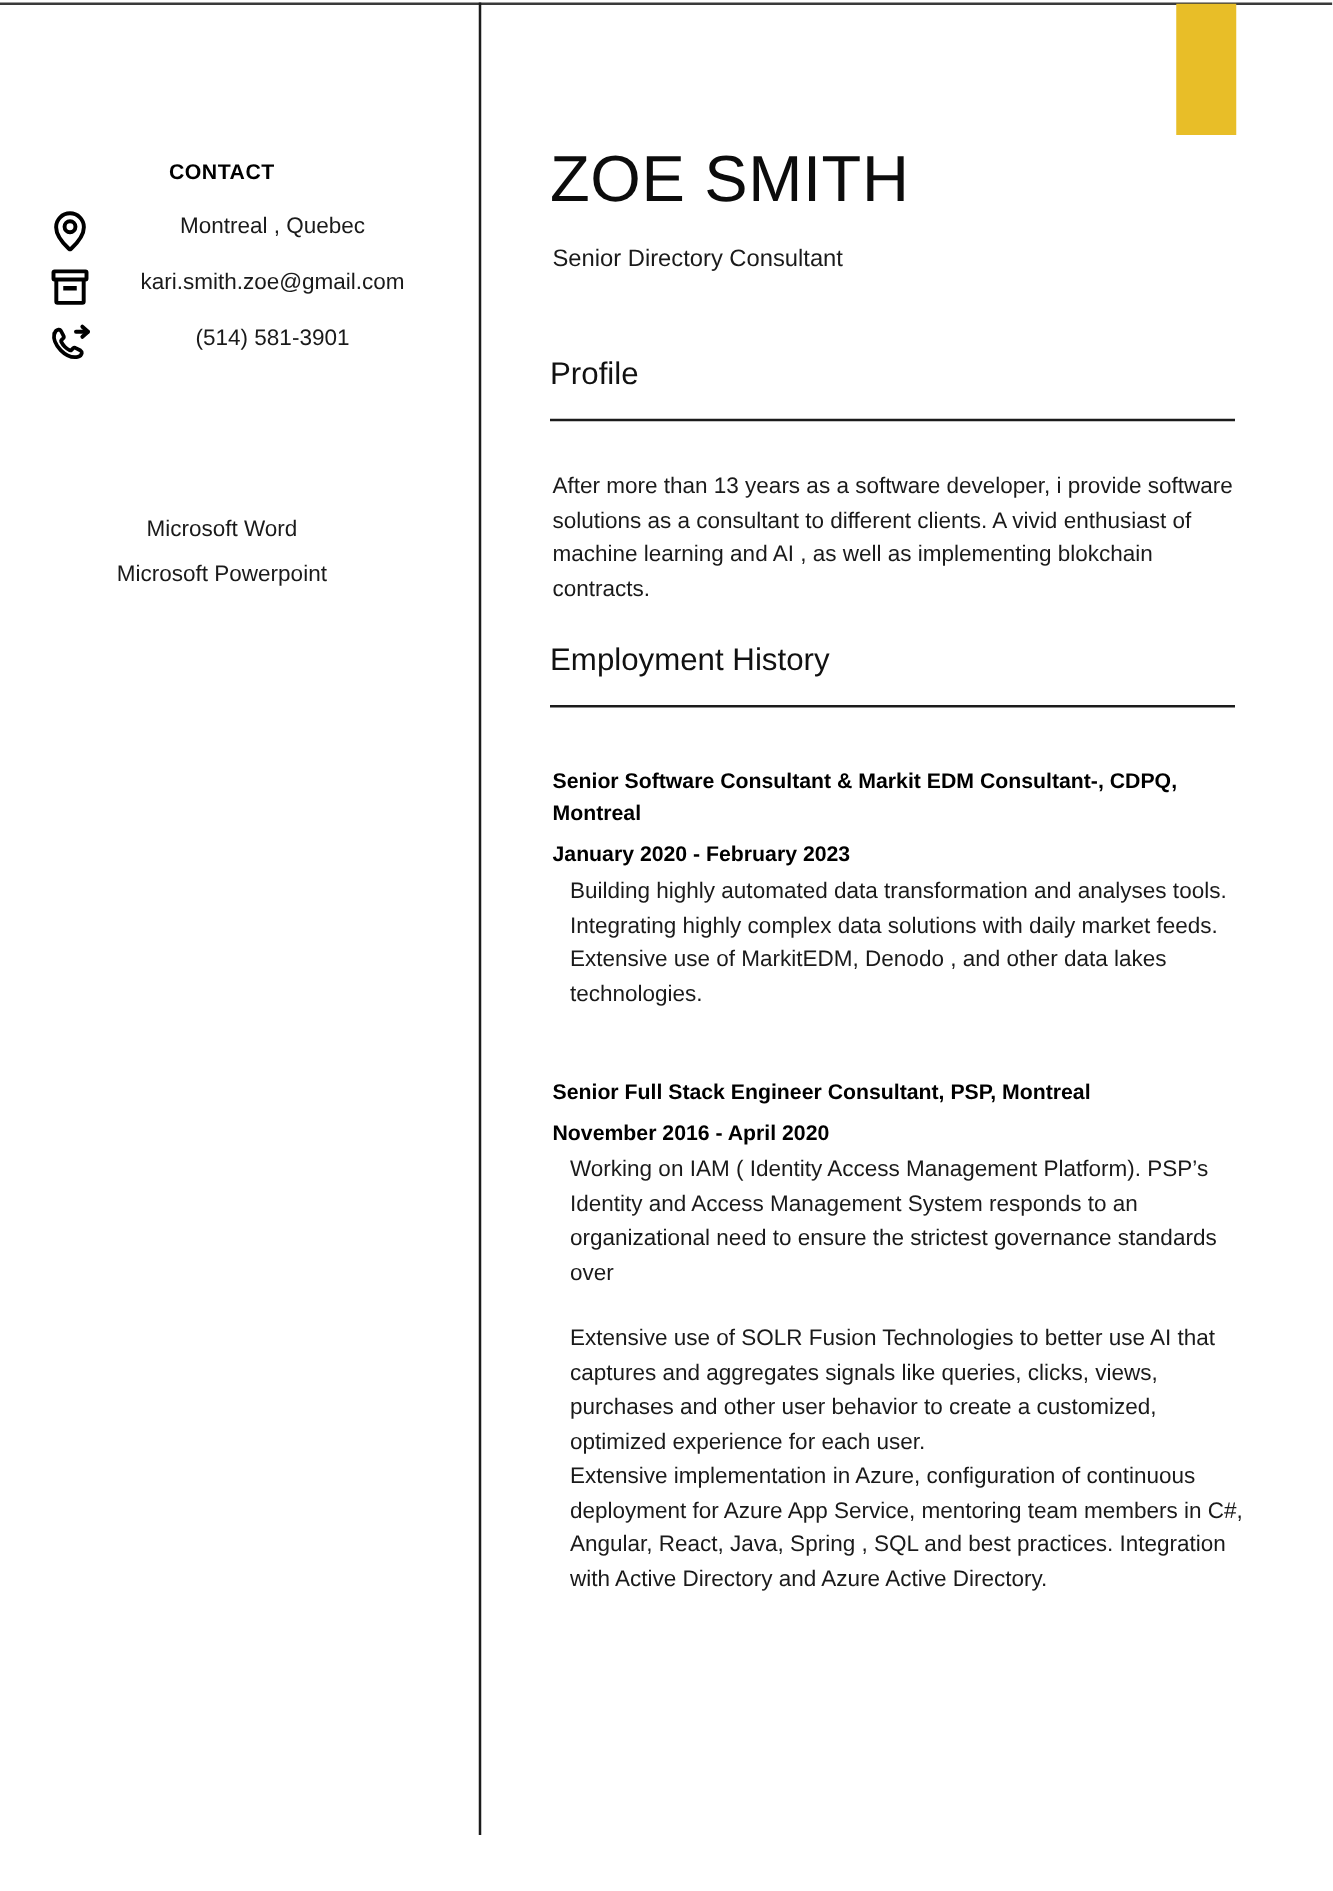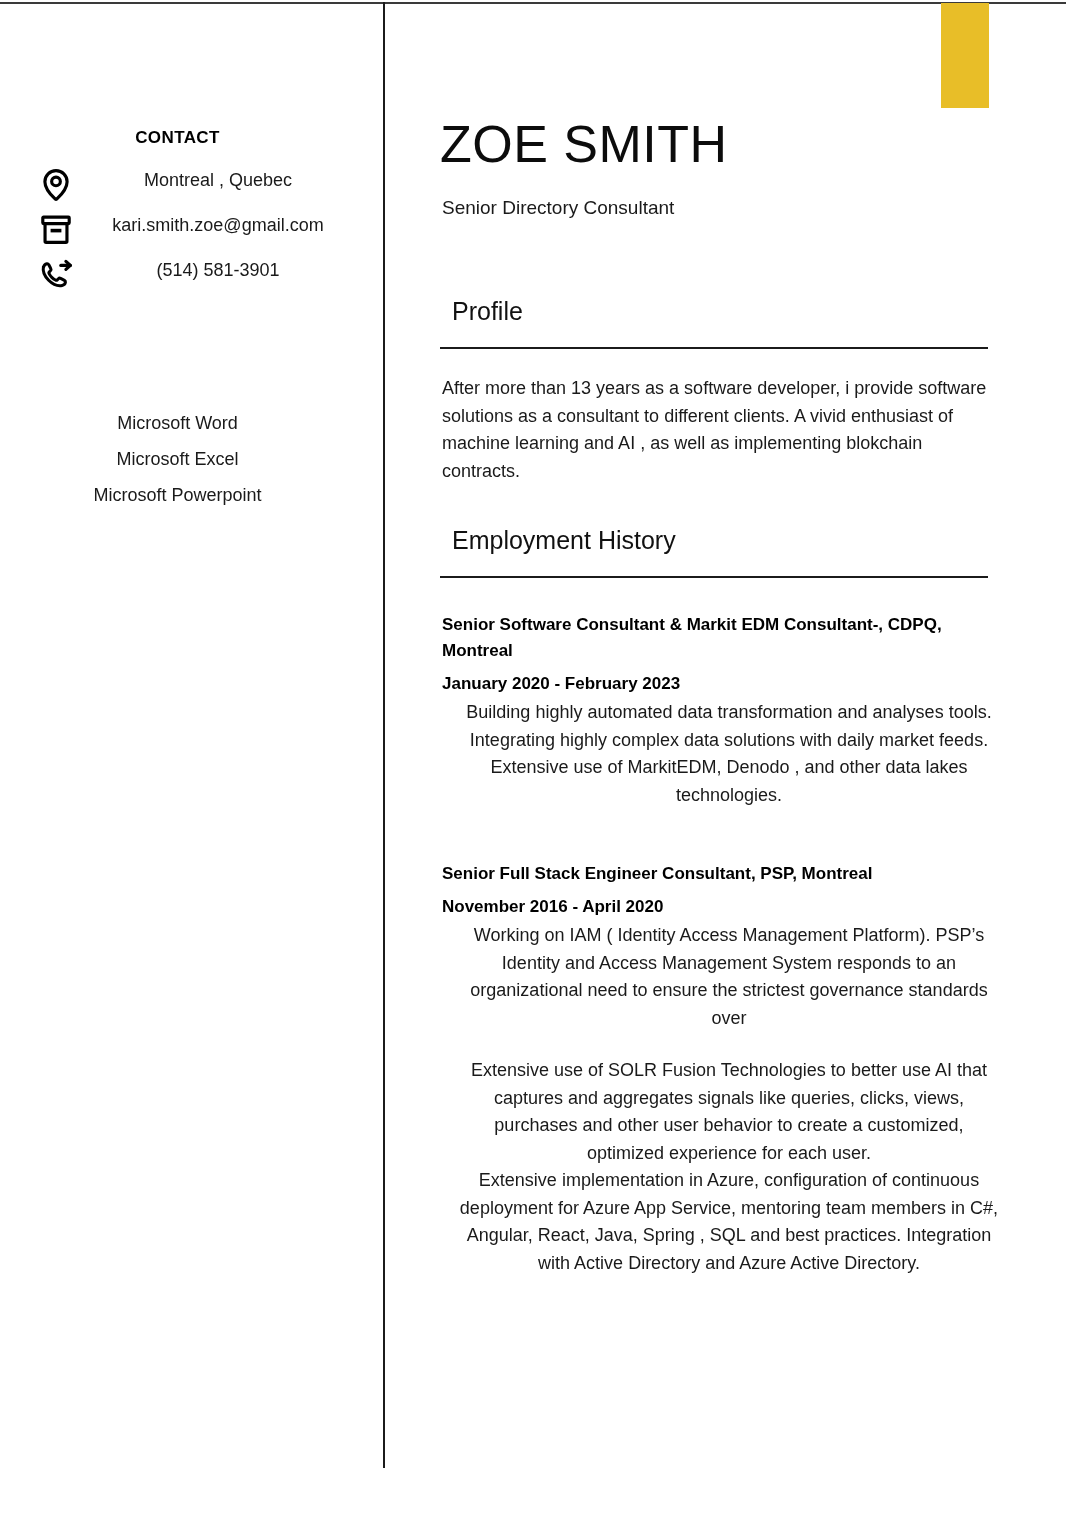--- a/index.html
+++ b/index.html
@@ -142,21 +142,21 @@
   .section {
     position: absolute;
     left: 0;
     width: 548px;
   }
   .section-title {
     font-size: 25px;
     font-weight: 400;
     color: #111111;
     line-height: 1.1;
-    margin: 12px;
+    margin: 0;
   }
   .section-rule {
     margin-top: 21px;
     width: 548px;
     height: 2px;
     background: #1b1b1b;
   }
 
   #section-profile { top: 286px; }
   #section-employment { top: 515px; }
@@ -193,21 +193,21 @@
     margin-top: 7px;
   }
   .job-body {
     margin-top: 2px;
     padding-left: 14px;
     font-size: 18px;
     line-height: 27.5px;
     color: #1a1a1a;
     width: 546px;
   }
-  .job-para { margin: 0; text-align: center; }
+  .job-para { margin: 0; }
   .job-para.spaced { margin-top: 25px; }
   .job-gap { height: 52px; }
 </style>
 </head>
 <body>
 
 <div id="page">
 
   <div class="top-rule"></div>
   <div class="col-divider"></div>
@@ -248,21 +248,20 @@
             <path d="M18.6 2.9l3 2.7-3 2.7" fill="none" stroke="#000000" stroke-width="2.1" stroke-linecap="round" stroke-linejoin="round"></path>
           </svg>
         </span>
         <span class="contact-value">(514) 581-3901</span>
       </div>
 
     </div>
 
     <div class="skills-list">
       <div class="skill-item">Microsoft Word</div>
-      <div class="skill-item">Microsoft Excel</div>
       <div class="skill-item">Microsoft Powerpoint</div>
     </div>
 
   </div>
 
   <div class="right-col">
 
     <div class="person-name">ZOE SMITH</div>
 
     <div class="person-role">Senior Directory Consultant</div>

